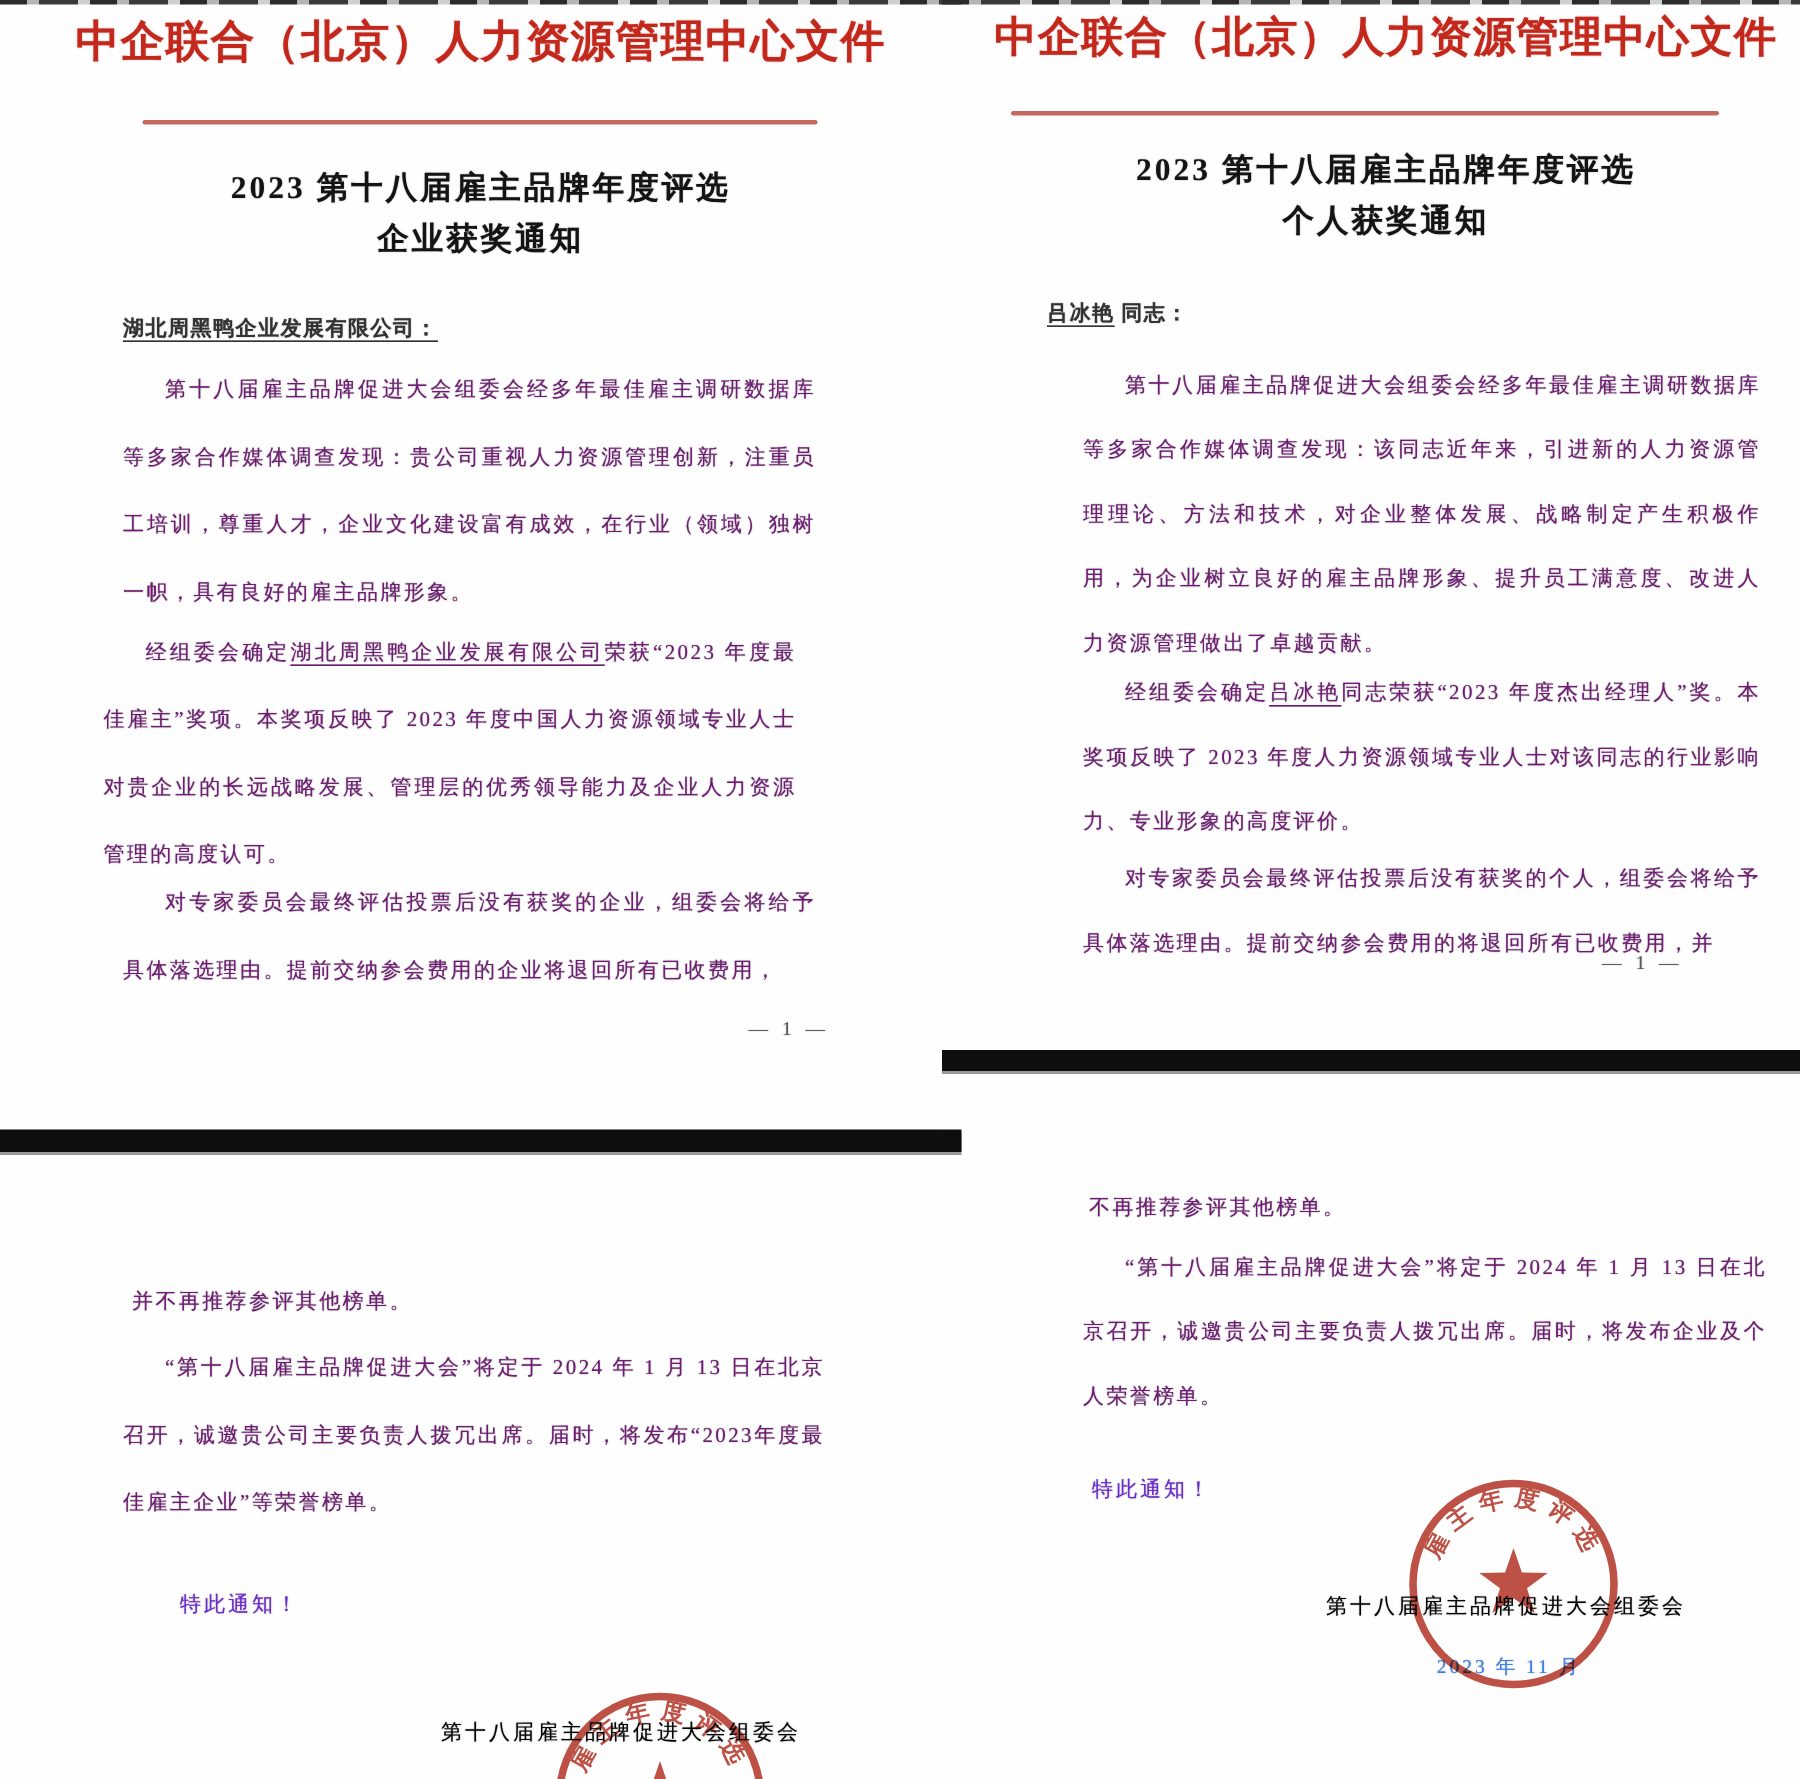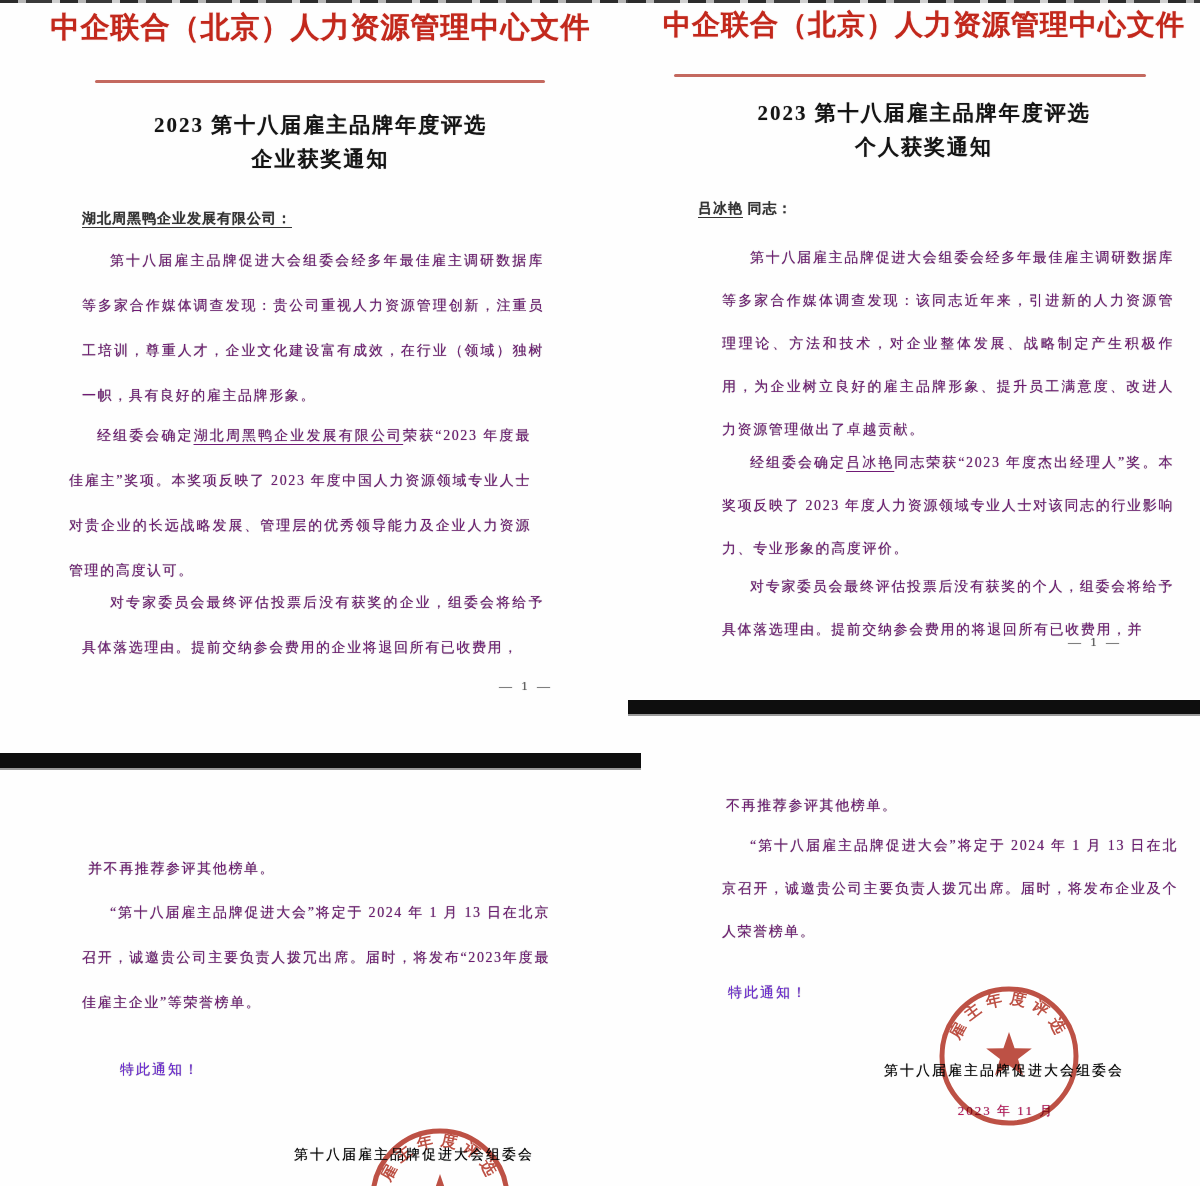--- a/index.html
+++ b/index.html
@@ -48,21 +48,21 @@
   .lh-right{line-height:43px;margin-left:24px;}
   .page-no{
     position:absolute;font-size:13px;color:#5a5a5a;letter-spacing:3px;
     width:100%;text-align:right;box-sizing:border-box;
     text-shadow:0 0 .8px rgba(90,90,90,.7);
   }
   .closing{position:absolute;font-size:14px;color:#6d28d9;letter-spacing:2px;
     text-shadow:0 0 .9px rgba(80,80,80,.75);}
   .signature{position:absolute;font-size:14px;color:#000000;letter-spacing:2px;z-index:2;
     text-shadow:0 0 .9px rgba(80,80,80,.75);}
-  .seal-date{position:absolute;font-size:13px;color:#be185d;letter-spacing:2px;z-index:2;
+  .seal-date{position:absolute;font-size:13px;color:#3b82f6;letter-spacing:2px;z-index:2;
     text-shadow:0 0 .8px rgba(90,90,90,.7);}
   .seal{position:absolute;width:156px;height:156px;z-index:3;opacity:.88;mix-blend-mode:multiply;}
 </style>
 </head>
 <body>
 
 <div class="canvas">
 
   <div class="col col-left">
 

